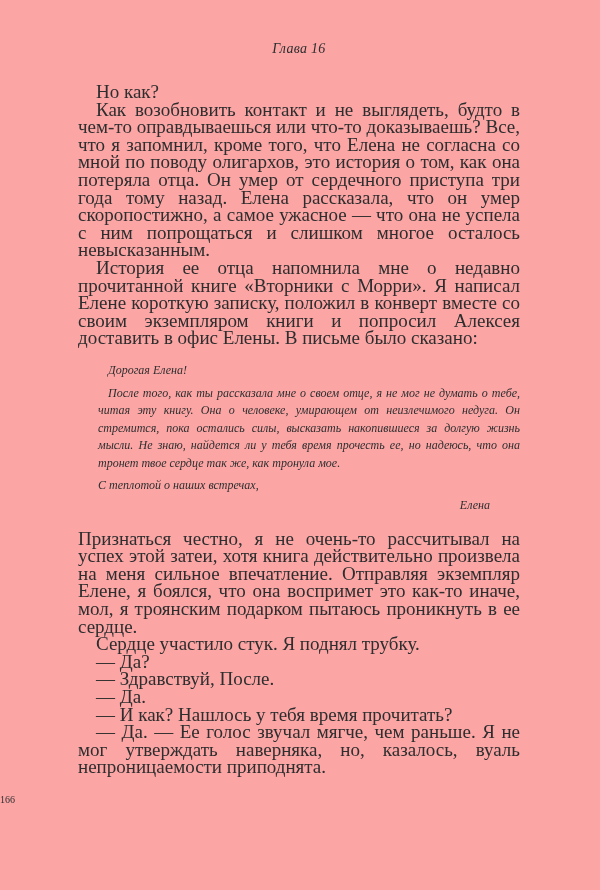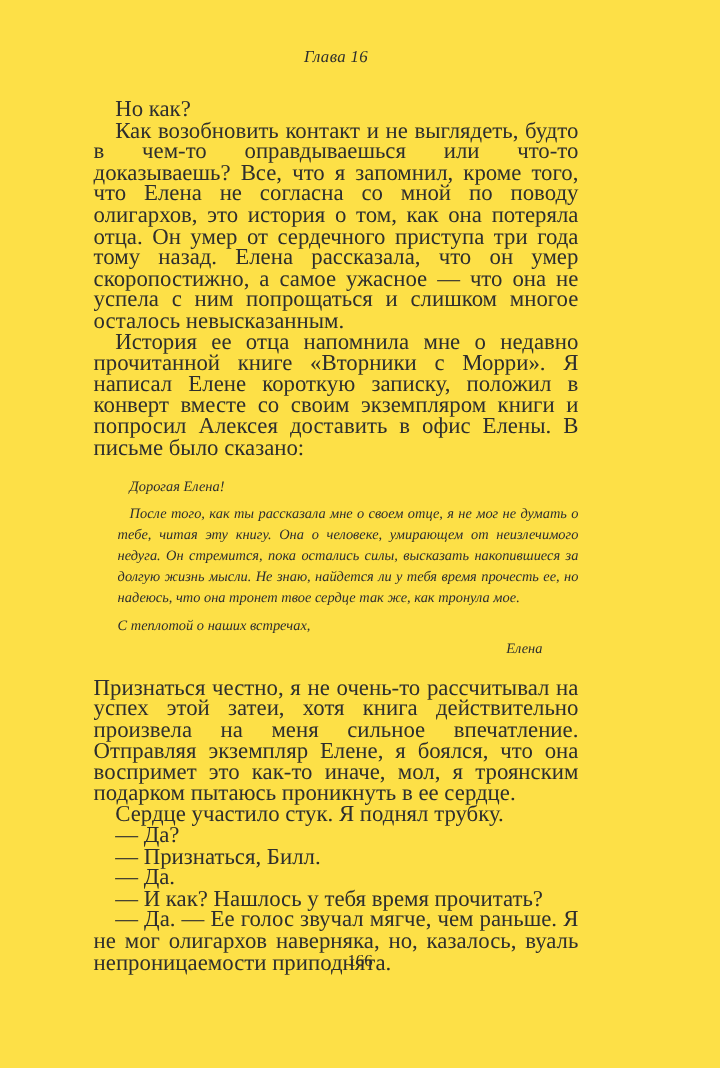--- a/index.html
+++ b/index.html
@@ -4,25 +4,25 @@
 <style>
   html, body {
     margin: 0;
     padding: 0;
     background: #ffffff;
   }
   .book-page {
     position: relative;
     width: 600px;
     height: 890px;
-    background: #fde047;
+    background: #fca5a5;
     color: #2e2e2e;
     font-family: "Liberation Serif", "DejaVu Serif", serif;
     box-sizing: border-box;
-    padding: 41px 118px 0 78px;
+    padding: 41px 80px 0 78px;
     overflow: hidden;
   }
   .running-head {
     text-align: center;
     font-style: italic;
     font-size: 14px;
     line-height: 16px;
     margin-bottom: 26px;
     letter-spacing: 0.3px;
   }
@@ -57,22 +57,22 @@
     text-align: right;
     text-indent: 0;
     padding-right: 30px;
     margin-top: 2px;
   }
   .page-number {
     position: absolute;
     left: 0;
     right: 0;
     top: 794px;
-    text-align: center;
-    font-size: 14px;
+    text-align: left;
+    font-size: 10px;
     color: #2e2e2e;
   }
 </style>
 </head>
 <body>
 
 <div class="book-page">
 
   <div class="running-head">Глава 16</div>
 
@@ -85,22 +85,22 @@
     <div class="letter">
       <p class="salutation">Дорогая Елена!</p>
       <p class="letter-body">После того, как ты рассказала мне о своем отце, я не мог не думать о тебе, читая эту книгу. Она о человеке, умирающем от неизлечимого недуга. Он стремится, пока остались силы, высказать накопившиеся за долгую жизнь мысли. Не знаю, найдется ли у тебя время прочесть ее, но надеюсь, что она тронет твое сердце так же, как тронула мое.</p>
       <p class="closing">С теплотой о наших встречах,</p>
       <p class="signature">Елена</p>
     </div>
 
     <p class="no-indent">Признаться честно, я не очень-то рассчитывал на успех этой затеи, хотя книга действительно произвела на меня сильное впечатление. Отправляя экземпляр Елене, я боялся, что она воспримет это как-то иначе, мол, я троянским подарком пытаюсь проникнуть в ее сердце.</p>
     <p class="indent">Сердце участило стук. Я поднял трубку.</p>
     <p class="indent">— Да?</p>
-    <p class="indent">— Признаться, Билл.</p>
+    <p class="indent">— Здравствуй, После.</p>
     <p class="indent">— Да.</p>
     <p class="indent">— И как? Нашлось у тебя время прочитать?</p>
-    <p class="indent">— Да. — Ее голос звучал мягче, чем раньше. Я не мог олигархов наверняка, но, казалось, вуаль непроницаемости приподнята.</p>
+    <p class="indent">— Да. — Ее голос звучал мягче, чем раньше. Я не мог утверждать наверняка, но, казалось, вуаль непроницаемости приподнята.</p>
 
   </div>
 
   <div class="page-number">166</div>
 
 </div>
 
 </body></html>

